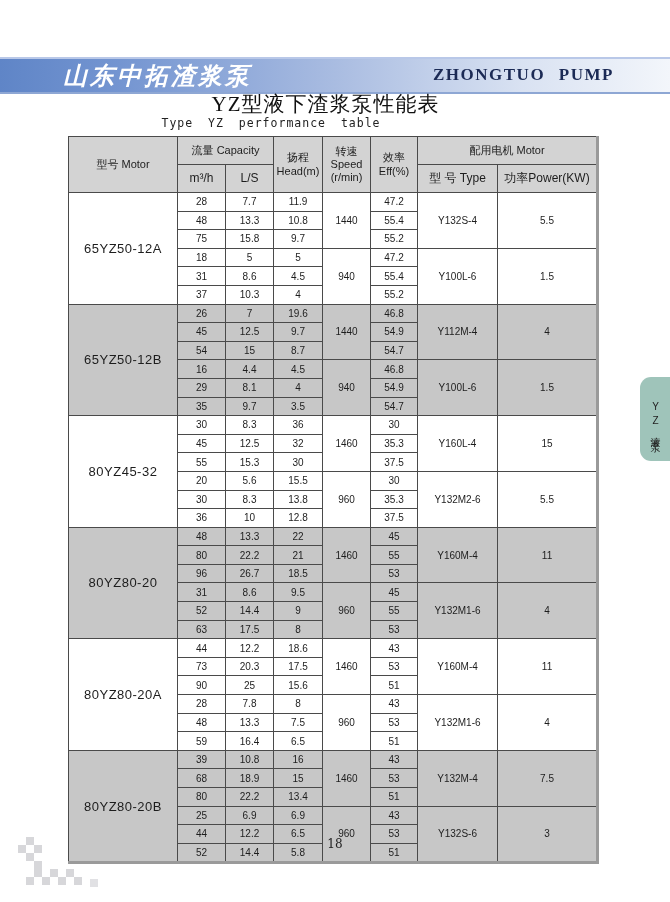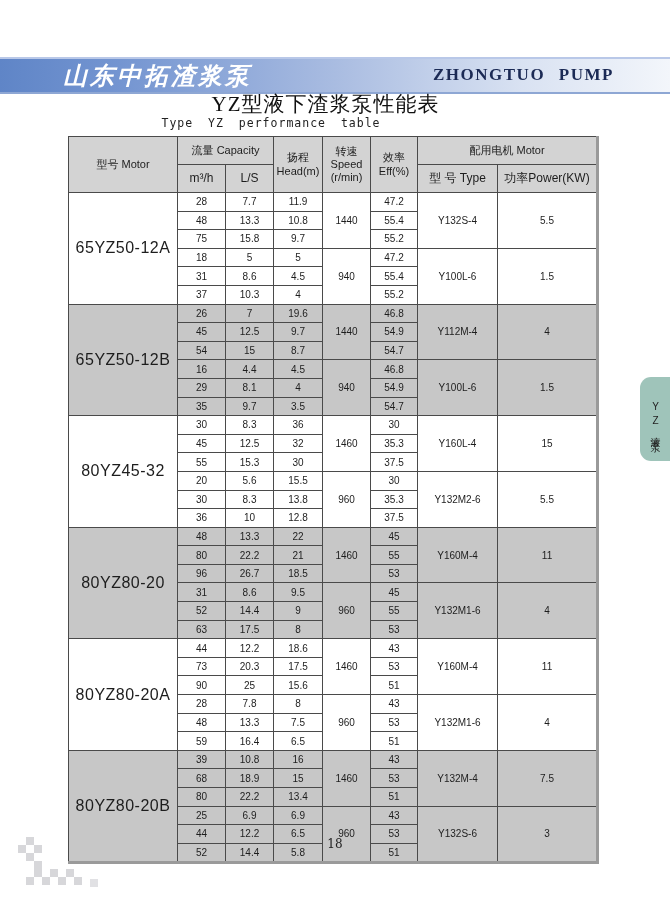--- a/index.html
+++ b/index.html
@@ -31,21 +31,21 @@
     border-collapse:collapse;table-layout:fixed;
     border-top:1px solid #3f3f3f;border-left:1px solid #3f3f3f;
     border-right:3px solid #9a9a9a;border-bottom:3px solid #9a9a9a;}
   .perf th,.perf td{border:1px solid #4a4a4a;padding:0;text-align:center;
     vertical-align:middle;color:#1d1d1d;overflow:hidden;}
   .perf thead th{background:#d3d3d3;font-weight:normal;font-size:11px;height:27px;
     line-height:1.2;}
   .perf thead .sub{font-size:12px;}
   .perf tbody td{font-size:10px;height:17.6px;background:#ffffff;}
   .perf tbody tr.shaded td{background:#c7c7c7;}
-  .perf td.model-cell{font-size:16px;letter-spacing:.5px;}
+  .perf td.model-cell{font-size:13px;letter-spacing:.5px;}
   .hdr2 span{display:block;}
 
   
   .side-tab{position:absolute;right:0;top:377px;width:30px;height:84px;
     background:#9fc4ba;border-radius:11px 0 0 11px;
     display:flex;align-items:center;justify-content:center;}
   .side-tab span{writing-mode:vertical-rl;text-orientation:upright;
     font-size:10px;letter-spacing:3px;color:#222;}
 
   

